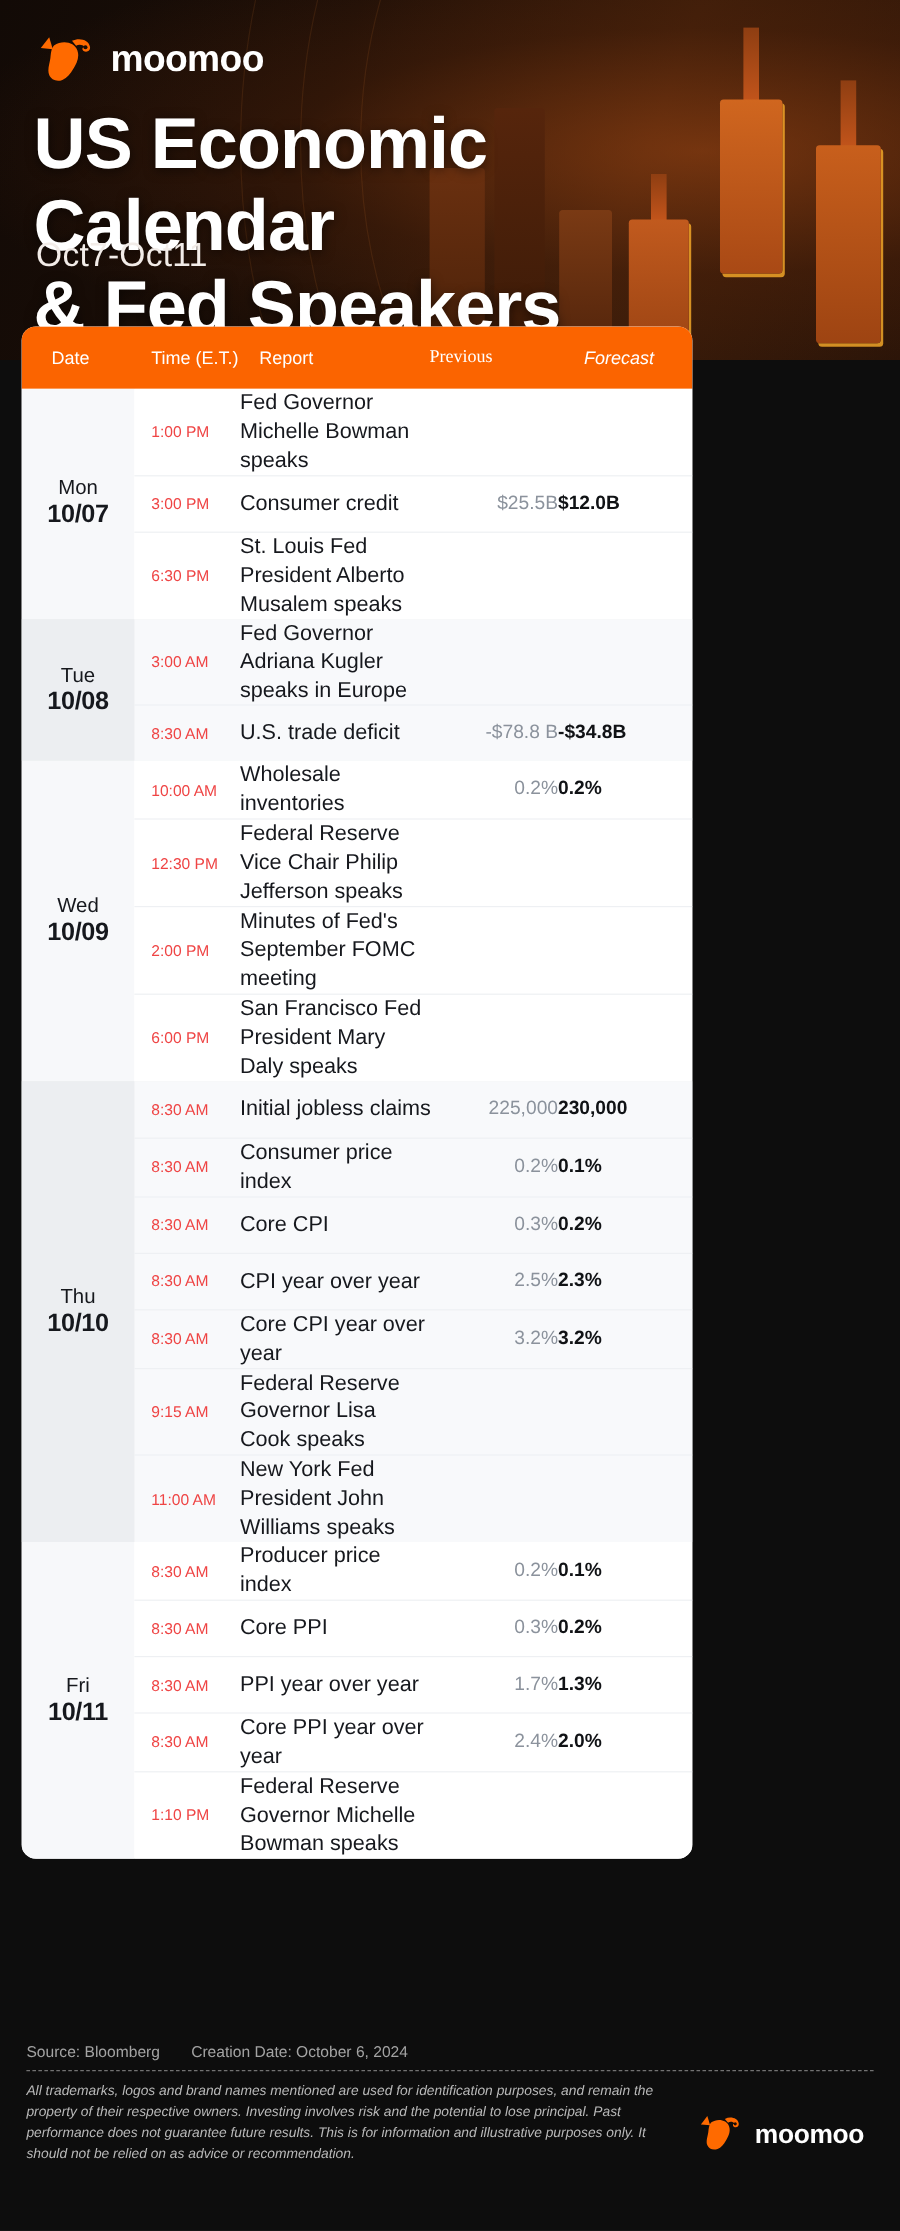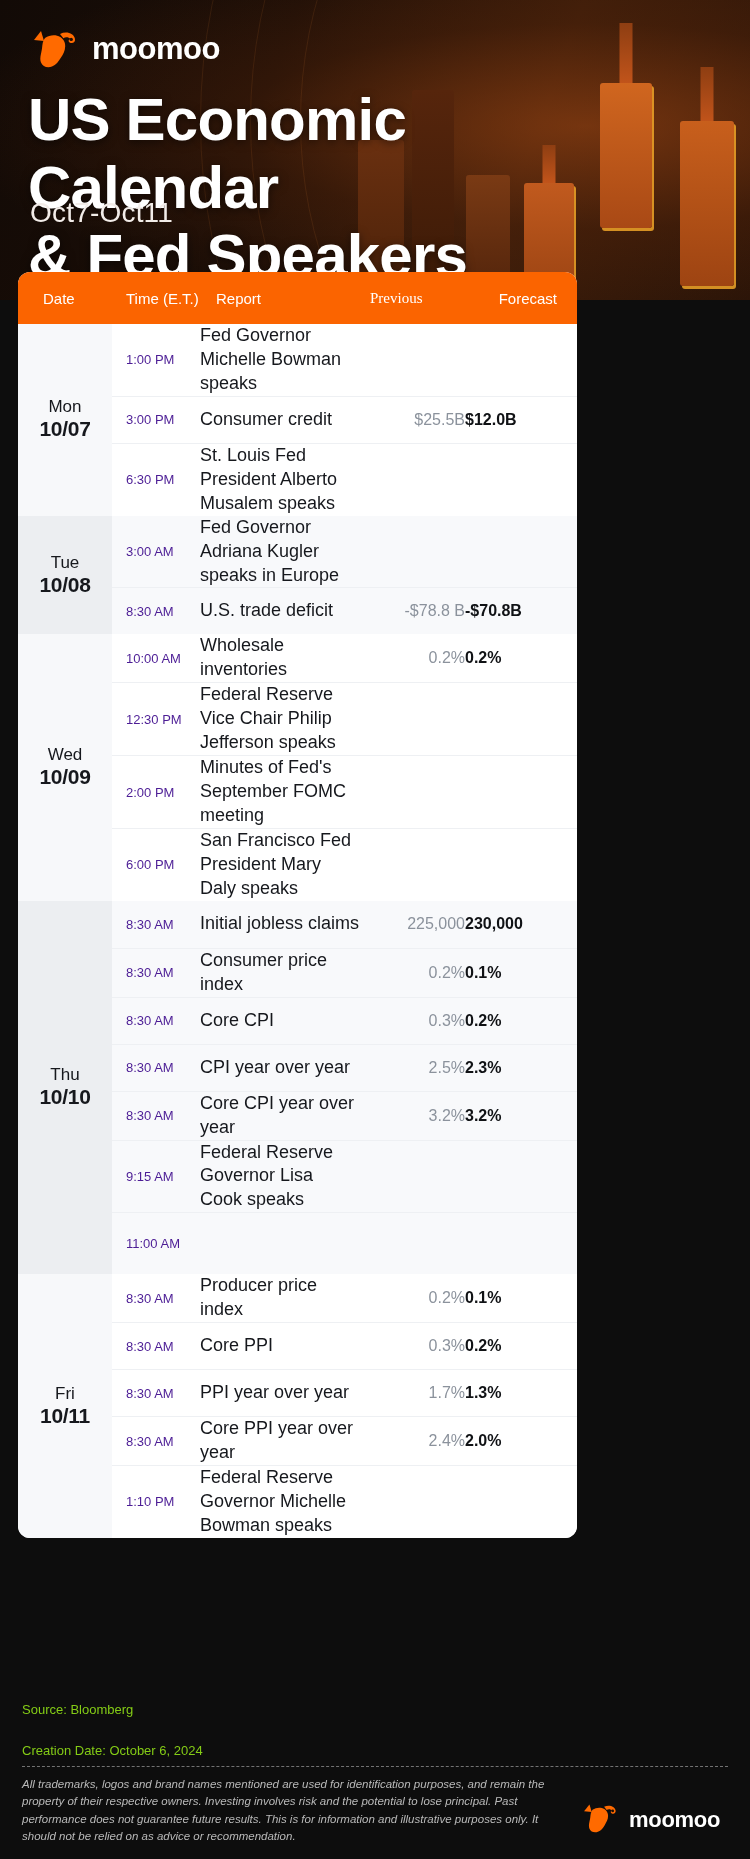--- a/index.html
+++ b/index.html
@@ -85,21 +85,21 @@
   .col-date { width: 78px; flex: none; }
   .col-time { width: 82px; flex: none; }
   .col-report { flex: 1 1 auto; min-width: 0; }
   .col-prev { width: 95px; flex: none; text-align: left; font-family: Liberation Serif, serif; }
   .col-fore { width: 92px; flex: none; text-align: right; }
 
   #thead .col-date { padding-left: 25px; }
   #thead .col-time { padding-left: 5px; }
   #thead .col-report { padding-left: 8px; }
   #thead .col-prev { padding-right: 0; }
-  #thead .col-fore { padding-right: 20px; }
+  #thead .col-fore { padding-right: 32px; font-style: italic; }
 
   .day-block { display: flex; }
   .day-block.alt { background: #eceef1; }
   .day-cell {
     width: 94px; flex: none;
     display: flex; flex-direction: column;
     align-items: center; justify-content: center;
     color: #16181d; line-height: 1.18;
     background: #f7f8fa;
   }
@@ -112,21 +112,21 @@
 
   .row {
     display: flex; align-items: center;
     min-height: 47px;
     border-top: 1px solid #eef0f3;
     box-sizing: border-box;
   }
   .rows .row:first-child { border-top: none; }
   .row .r-time {
     width: 74px; flex: none; padding-left: 14px;
-    font-size: 13px; color: #4c1d95; white-space: nowrap;
+    font-size: 13px; color: #ef4444; white-space: nowrap;
   }
   .row .r-report {
     flex: 1 1 auto; min-width: 0; padding-right: 10px;
     font-size: 18px; color: #16181d; line-height: 1.33;
   }
   .row .r-prev {
     width: 95px; flex: none; text-align: right;
     font-size: 16px; color: #8b929c;
   }
   .row .r-fore {
@@ -137,21 +137,21 @@
 
   
   #footer {
     position: absolute;
     left: 0; right: 0; top: 1702px;
     padding: 0 22px;
     box-sizing: border-box;
   }
   #source-line {
     display: flex; align-items: baseline; gap: 26px;
-    font-size: 13px; color: #84cc16; padding-bottom: 8px; flex-direction: column;
+    font-size: 13px; color: #a3a3a3; padding-bottom: 8px;
   }
   #dashed {
     border-top: 1px dashed rgba(255,255,255,0.42);
     margin-bottom: 9px;
   }
   #foot-flex { display: flex; align-items: flex-start; gap: 14px; }
   #disclaimer {
     flex: 1 1 auto;
     font-size: 11.5px; line-height: 1.52;
     color: #b9b9b9;
@@ -259,21 +259,21 @@
           <div class="row tall">
             <div class="r-time">3:00 AM</div>
             <div class="r-report">Fed Governor Adriana Kugler speaks in Europe</div>
             <div class="r-prev"></div>
             <div class="r-fore"></div>
           </div>
           <div class="row">
             <div class="r-time">8:30 AM</div>
             <div class="r-report">U.S. trade deficit</div>
             <div class="r-prev">-$78.8 B</div>
-            <div class="r-fore">-$70.8B</div>
+            <div class="r-fore">-$34.8B</div>
           </div>
         </div>
       </div>
       <div class="day-block">
         <div class="day-cell">
           <div class="day-dow">Wed</div>
           <div class="day-num">10/09</div>
         </div>
         <div class="rows">
           <div class="row">
@@ -339,20 +339,21 @@
             <div class="r-fore">3.2%</div>
           </div>
           <div class="row tall">
             <div class="r-time">9:15 AM</div>
             <div class="r-report">Federal Reserve Governor Lisa Cook speaks</div>
             <div class="r-prev"></div>
             <div class="r-fore"></div>
           </div>
           <div class="row tall">
             <div class="r-time">11:00 AM</div>
+            <div class="r-report">New York Fed President John Williams speaks</div>
             <div class="r-prev"></div>
             <div class="r-fore"></div>
           </div>
         </div>
       </div>
       <div class="day-block">
         <div class="day-cell">
           <div class="day-dow">Fri</div>
           <div class="day-num">10/11</div>
         </div>

